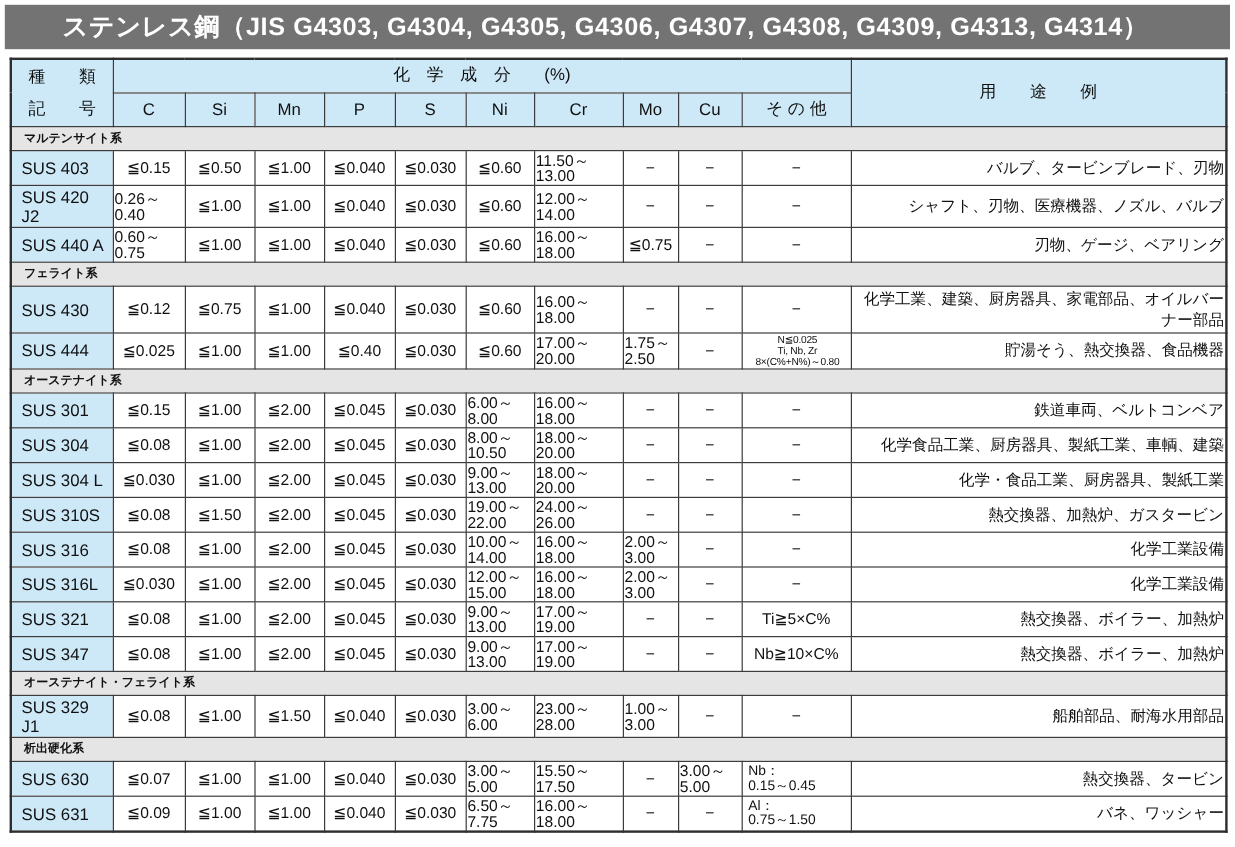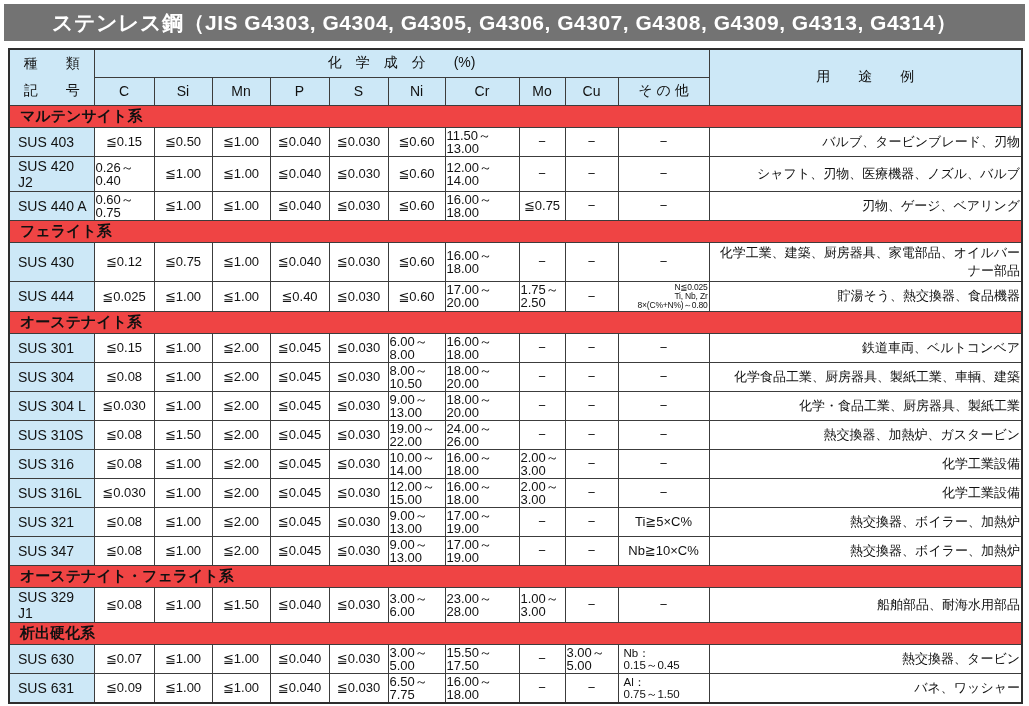--- a/index.html
+++ b/index.html
@@ -19,38 +19,38 @@
     border-collapse:collapse;table-layout:fixed;
     border:2px solid #2e2e2e;
   }
   th,td{border:1px solid #3c3c3c;box-sizing:border-box;overflow:hidden;}
   thead th{
     background:#cde8f7;font-weight:normal;font-size:14px;height:28px;
     text-align:center;padding:0;
   }
   th.kind-cell div{line-height:27px;font-size:14px;}
   tr.section-row td{
-    background:#ef4444;font-weight:bold;font-size:15px;
+    background:#e5e5e5;font-weight:bold;font-size:10px;
     text-align:left;padding:1px 0 1px 10px;height:20px;
   }
   td.code{
     background:#cde8f7;font-size:14px;text-align:left;
     padding-left:8px;height:29px;
   }
   td.center{font-size:13px;text-align:center;height:29px;}
   td.range{
     font-size:13px;text-align:left;padding-right:4px;
     line-height:13px;height:29px;
   }
   td.other2{
     font-size:11.5px;text-align:left;padding-left:5px;
     line-height:12px;height:29px;
   }
   td.tiny{
-    font-size:8.5px;text-align:right;padding-left:3px;
+    font-size:8.5px;text-align:center;padding-left:3px;
     line-height:9px;height:29px;letter-spacing:-0.2px;
   }
   td.usage{font-size:13px;text-align:right;padding-left:8px;height:29px;font-family:Liberation Serif, serif;}
 </style>
 </head>
 <body>
 
 <div class="title-bar">ステンレス鋼（JIS G4303, G4304, G4305, G4306, G4307, G4308, G4309, G4313, G4314）</div>
 
 <table class="steel">

